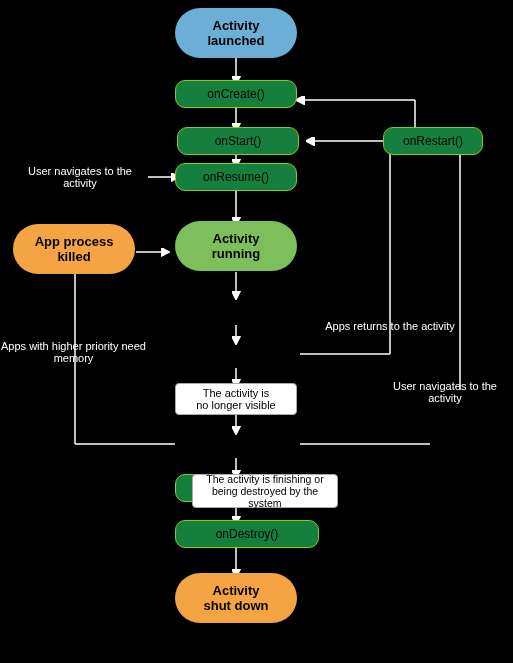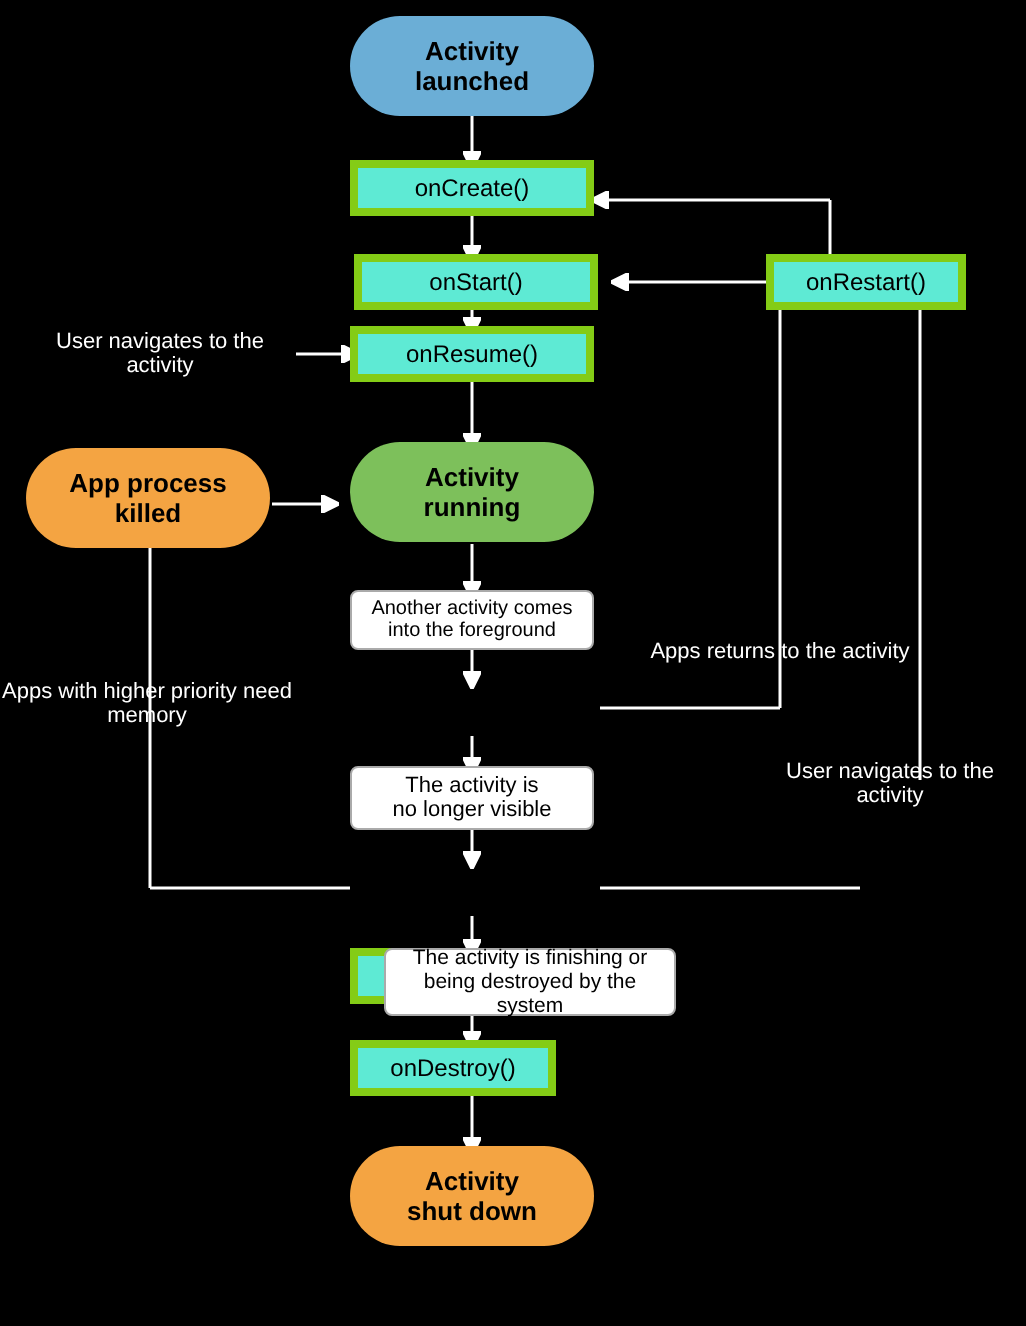--- a/index.html
+++ b/index.html
@@ -29,23 +29,23 @@
       text-align: center;
       font-weight: bold;
     }
 
     .node-oval {
       border-radius: 50px;
       padding: 8px 16px;
     }
 
     .node-rect {
-      border-radius: 0;
-      background: #5eead4;
-      border: 4px solid #84cc16;
+      border-radius: 10px;
+      background: #15803d;
+      border: 1px solid #84cc16;
       font-weight: normal;
       padding: 6px 12px;
     }
 
     .node-text-box {
       border-radius: 4px;
       background: #fff;
       border: 1px solid #aaa;
       font-weight: normal;
       font-size: 11px;
@@ -167,24 +167,20 @@
   <div class="node node-oval" style="left:13px; top:224px; width:122px; height:50px; background:#f4a442; color:#000;">
     <span style="white-space:pre-line; font-size:13px; font-weight:bold;">App process
 killed</span>
   </div>
 
   <div class="node node-oval" style="left:175px; top:221px; width:122px; height:50px; background:#7dc05b; color:#000;">
     <span style="white-space:pre-line; font-size:13px; font-weight:bold;">Activity
 running</span>
   </div>
 
-  <div class="node node-text-box" style="left:175px; top:295px; width:122px; height:30px; font-size:10px;">
-    <span style="white-space:pre-line;">Another activity comes
-into the foreground</span>
-  </div>
 
   <div class="label-text" style="left:1px; top:340px; width:145px;">
     <span>Apps with higher priority
 need memory</span>
   </div>
 
 
   <div class="label-text" style="left:325px; top:320px; width:130px;">
     <span>Apps returns
 to the activity</span>
@@ -202,21 +198,21 @@
 
   <div class="node node-rect" style="left:175px; top:430px; width:122px; height:28px;margin-top:44px;">
     <span>onStop()</span>
   </div>
 
   <div class="node node-text-box" style="left:163px; top:474px; width:146px; height:34px; font-size:10.5px;margin-left:29px;">
     <span style="white-space:pre-line;">The activity is finishing or
 being destroyed by the system</span>
   </div>
 
-  <div class="node node-rect" style="left:175px; top:520px; width:103px; height:28px;">
+  <div class="node node-rect" style="left:175px; top:520px; width:144px; height:28px;">
     <span>onDestroy()</span>
   </div>
 
   <div class="node node-oval" style="left:175px; top:573px; width:122px; height:50px; background:#f4a442; color:#000;">
     <span style="white-space:pre-line; font-size:13px; font-weight:bold;">Activity
 shut down</span>
   </div>
 
 </div>
 

